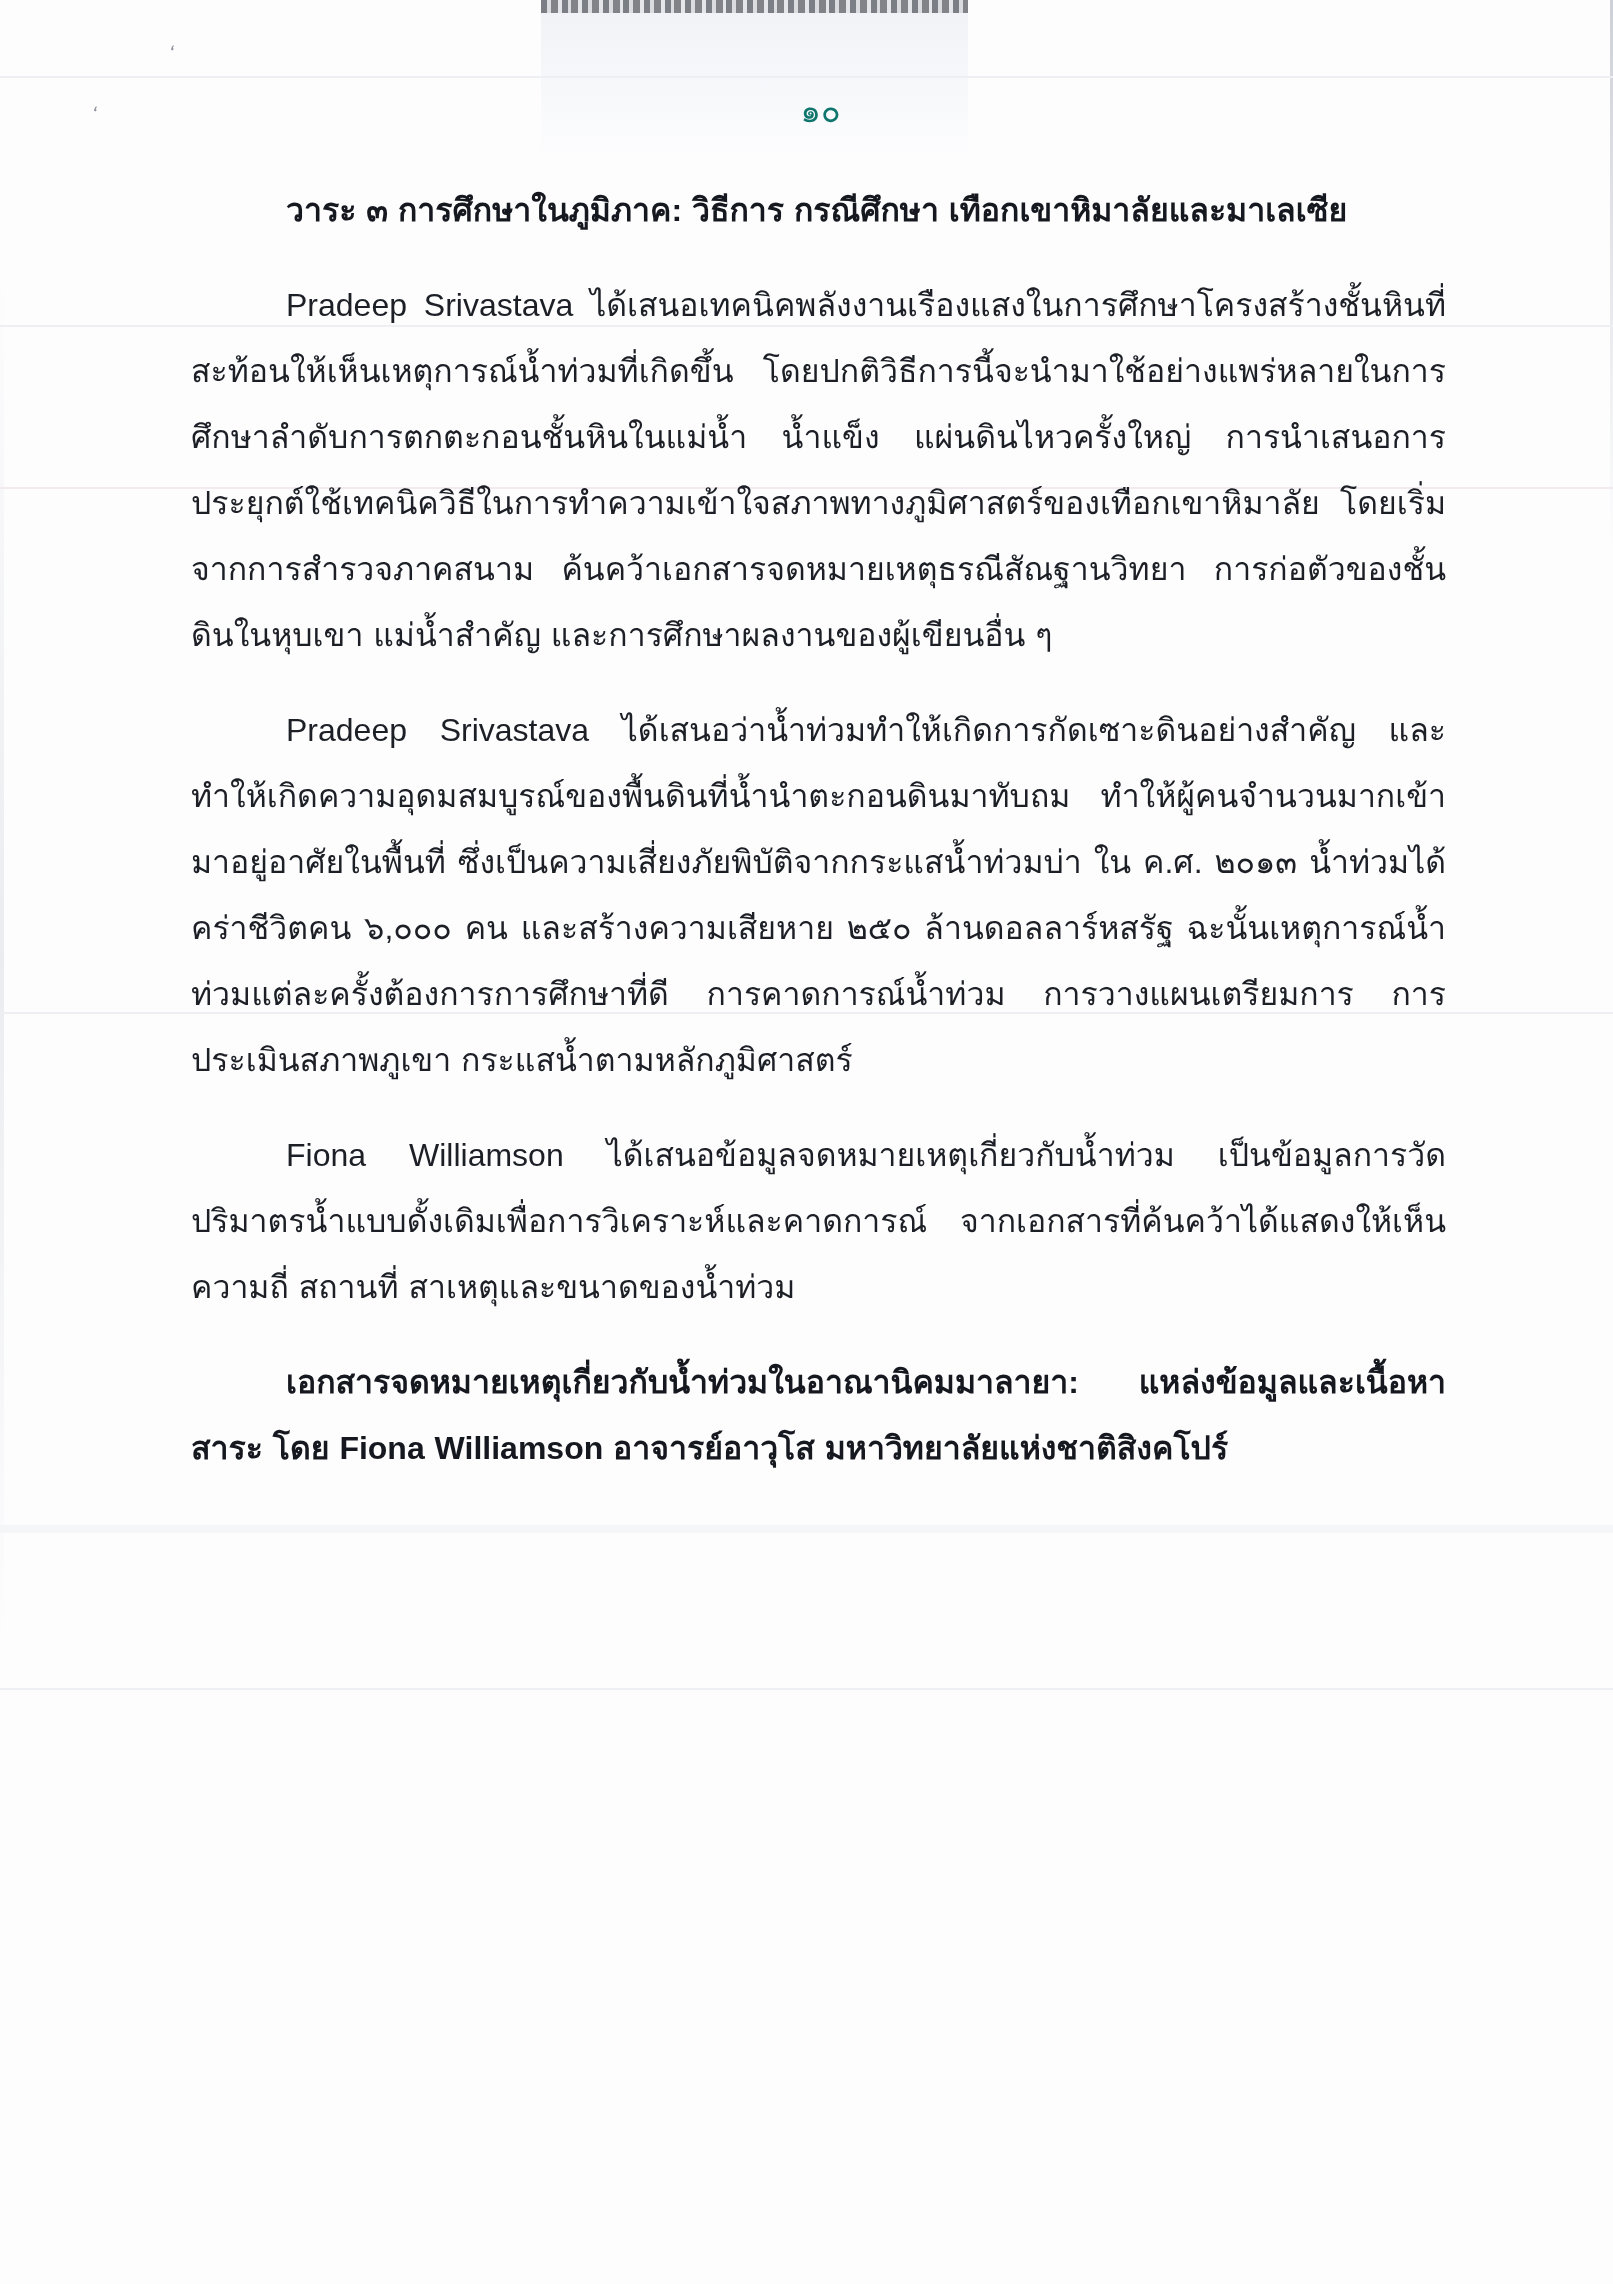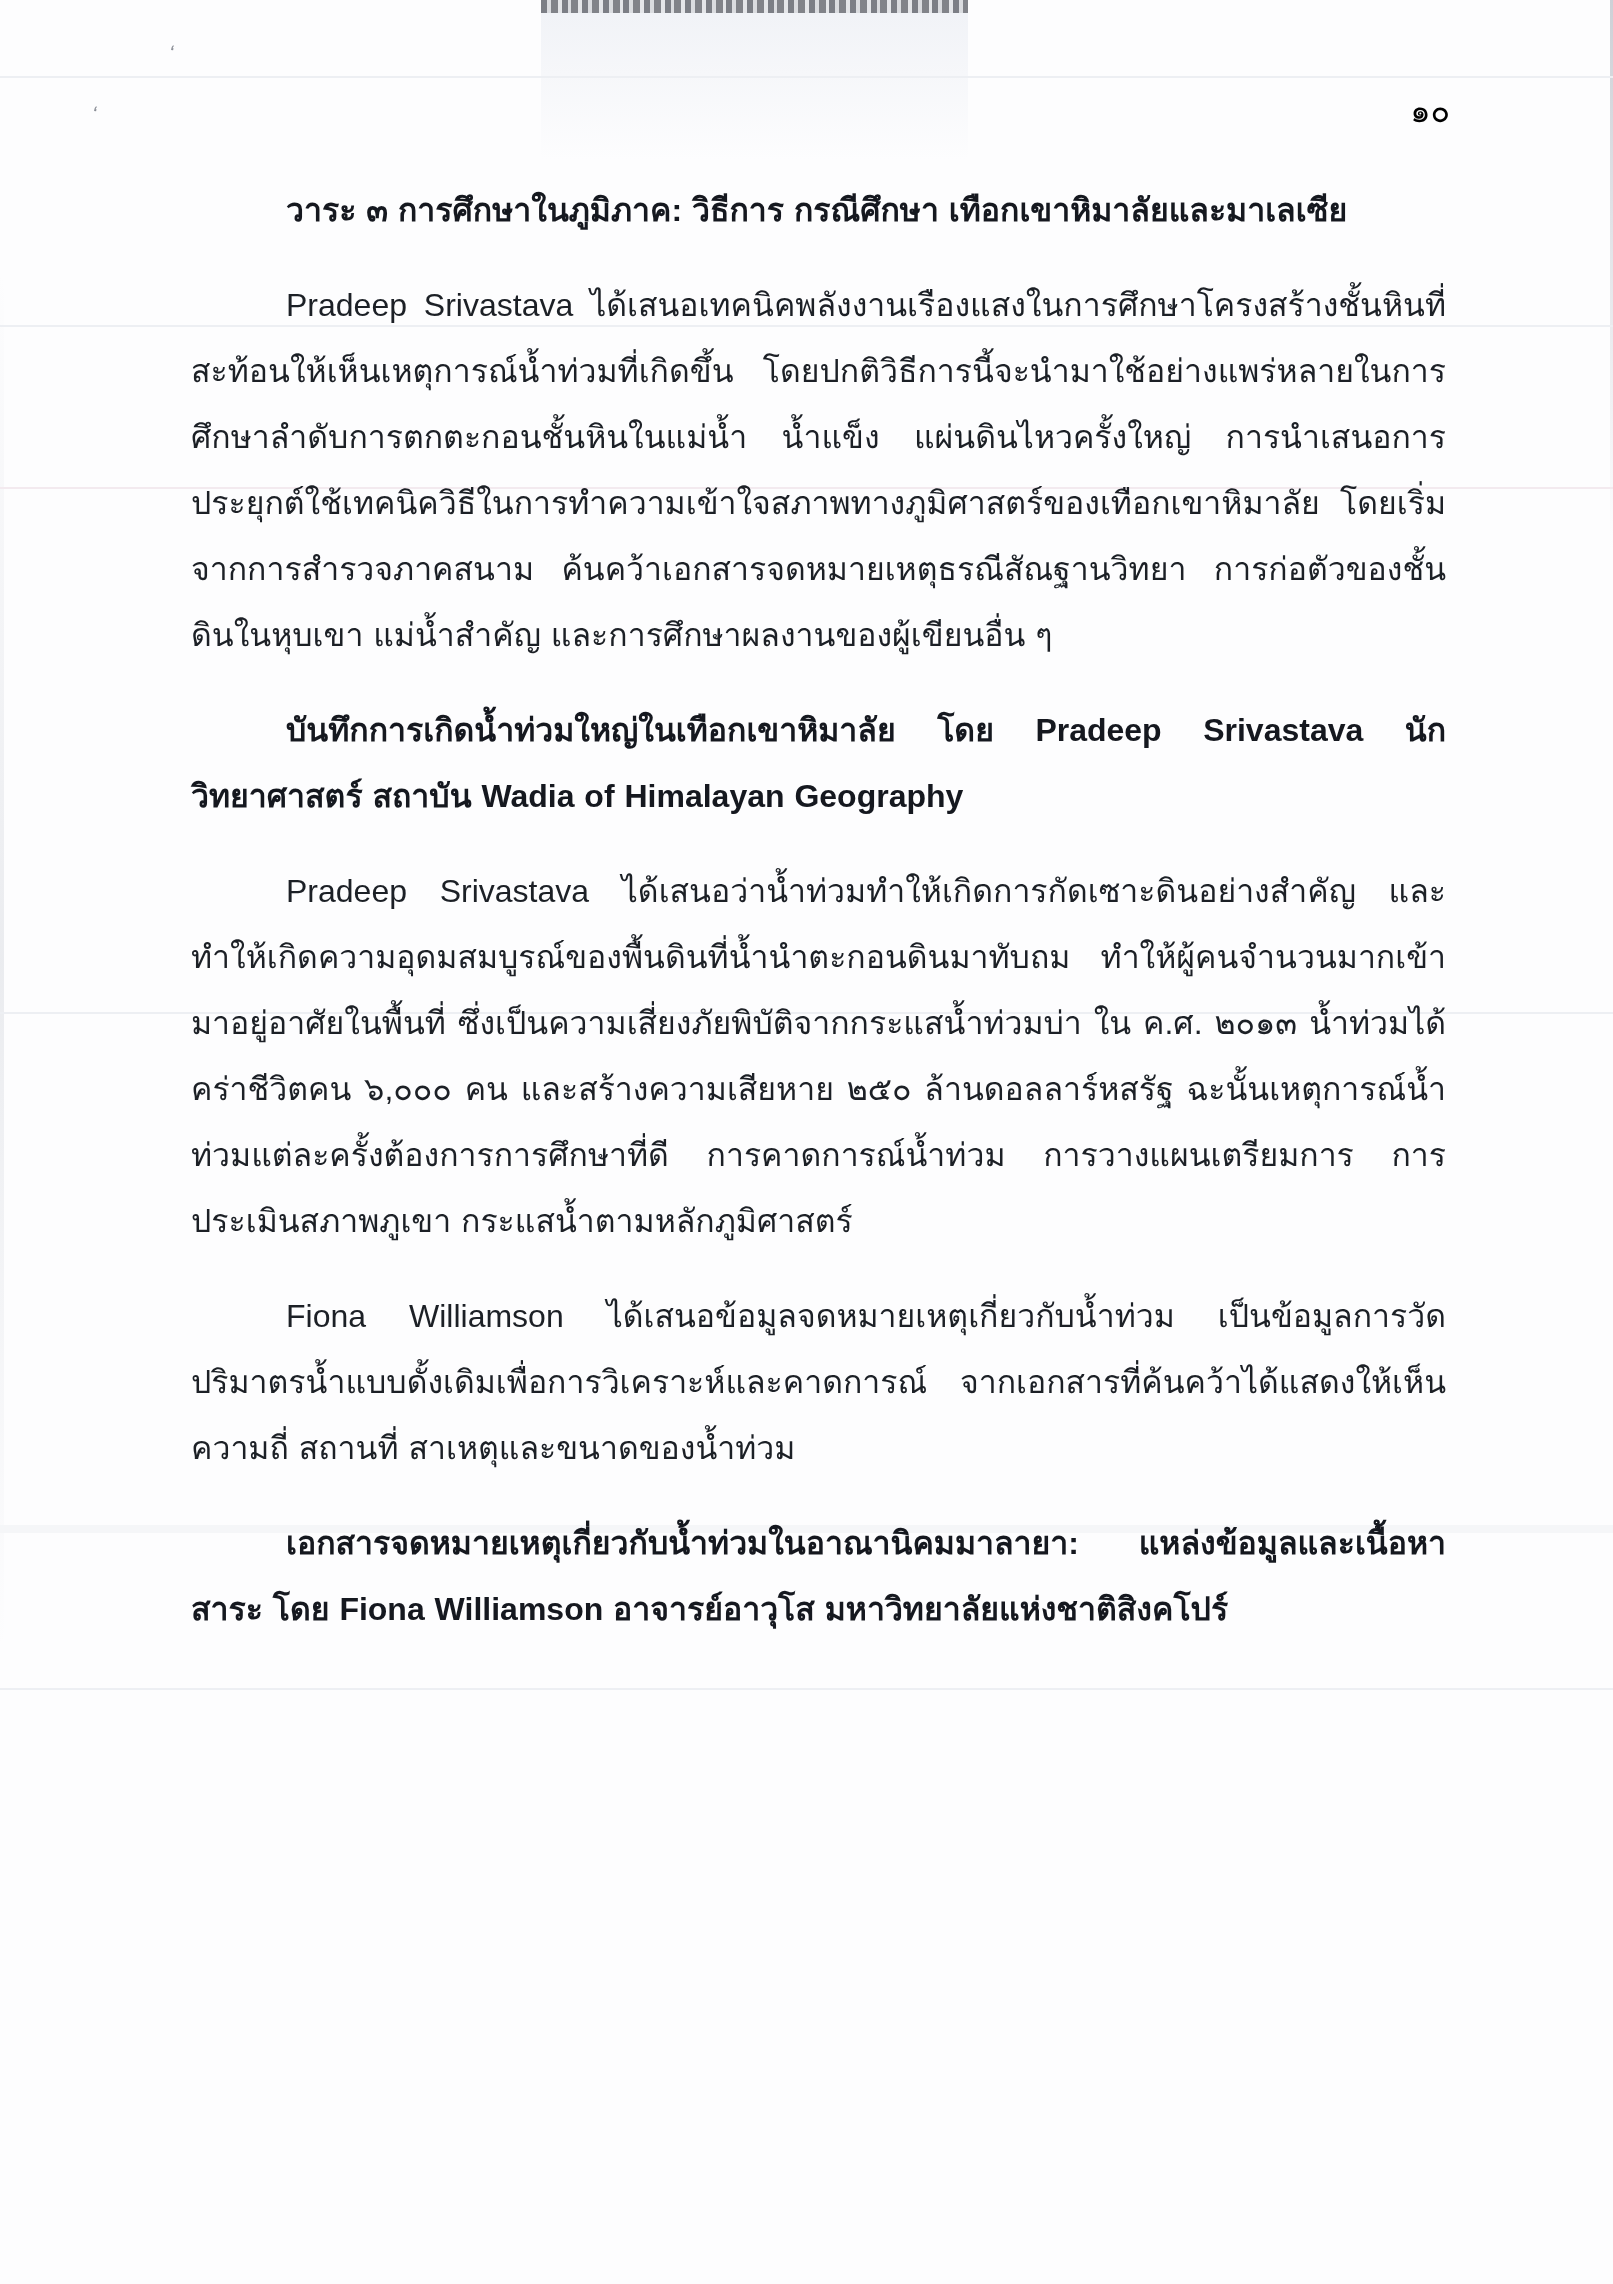--- a/index.html
+++ b/index.html
@@ -25,23 +25,23 @@
     position: absolute;
     left: 191px;
     top: 78px;
     width: 1259px;
     font-size: 32px;
     line-height: 66px;
     text-align: justify;
   }
   .pnum {
     margin: 0 0 33px 0;
-    text-align: right;
+    text-align: center;
     text-indent: 0;
-    color: #000000;
+    color: #0f766e;
   }
   .blk {
     margin: 0 4px 29px 0;
     text-indent: 95px;
     word-spacing: 1px;
   }
   .bold { font-weight: bold; color: #15181f; }
 
   
   .top-band {
@@ -105,19 +105,18 @@
   <div class="scanline wide" style="top:1525px"></div>
   <div class="scanline" style="top:1688px"></div>
   <div class="speck" style="left:169px; top:43px">ʻ</div>
   <div class="speck" style="left:92px;  top:104px">ʻ</div>
 
   <div class="content">
     <p class="pnum">๑๐</p>
 
     <p class="blk bold">วาระ ๓ การศึกษาในภูมิภาค: วิธีการ กรณีศึกษา เทือกเขาหิมาลัยและมาเลเซีย</p>
     <p class="blk">Pradeep Srivastava ได้เสนอเทคนิคพลังงานเรืองแสงในการศึกษาโครงสร้างชั้นหินที่สะท้อนให้เห็นเหตุการณ์น้ำท่วมที่เกิดขึ้น โดยปกติวิธีการนี้จะนำมาใช้อย่างแพร่หลายในการศึกษาลำดับการตกตะกอนชั้นหินในแม่น้ำ น้ำแข็ง แผ่นดินไหวครั้งใหญ่ การนำเสนอการประยุกต์ใช้เทคนิควิธีในการทำความเข้าใจสภาพทางภูมิศาสตร์ของเทือกเขาหิมาลัย โดยเริ่มจากการสำรวจภาคสนาม ค้นคว้าเอกสารจดหมายเหตุธรณีสัณฐานวิทยา การก่อตัวของชั้นดินในหุบเขา แม่น้ำสำคัญ และการศึกษาผลงานของผู้เขียนอื่น ๆ</p>
-    <p class="blk bold">บันทึกการเกิดน้ำท่วมใหญ่ในเทือกเขาหิมาลัย โดย Pradeep Srivastava นักวิทยาศาสตร์ สถาบัน Wadia of Himalayan Geography</p>
     <p class="blk">Pradeep Srivastava ได้เสนอว่าน้ำท่วมทำให้เกิดการกัดเซาะดินอย่างสำคัญ และทำให้เกิดความอุดมสมบูรณ์ของพื้นดินที่น้ำนำตะกอนดินมาทับถม ทำให้ผู้คนจำนวนมากเข้ามาอยู่อาศัยในพื้นที่ ซึ่งเป็นความเสี่ยงภัยพิบัติจากกระแสน้ำท่วมบ่า ใน ค.ศ. ๒๐๑๓ น้ำท่วมได้คร่าชีวิตคน ๖,๐๐๐ คน และสร้างความเสียหาย ๒๕๐ ล้านดอลลาร์หสรัฐ ฉะนั้นเหตุการณ์น้ำท่วมแต่ละครั้งต้องการการศึกษาที่ดี การคาดการณ์น้ำท่วม การวางแผนเตรียมการ การประเมินสภาพภูเขา กระแสน้ำตามหลักภูมิศาสตร์</p>
     <p class="blk">Fiona Williamson ได้เสนอข้อมูลจดหมายเหตุเกี่ยวกับน้ำท่วม เป็นข้อมูลการวัดปริมาตรน้ำแบบดั้งเดิมเพื่อการวิเคราะห์และคาดการณ์ จากเอกสารที่ค้นคว้าได้แสดงให้เห็นความถี่ สถานที่ สาเหตุและขนาดของน้ำท่วม</p>
     <p class="blk bold">เอกสารจดหมายเหตุเกี่ยวกับน้ำท่วมในอาณานิคมมาลายา: แหล่งข้อมูลและเนื้อหาสาระ โดย Fiona Williamson อาจารย์อาวุโส มหาวิทยาลัยแห่งชาติสิงคโปร์</p>
   </div>
 </div>
 
 
 </body></html>

